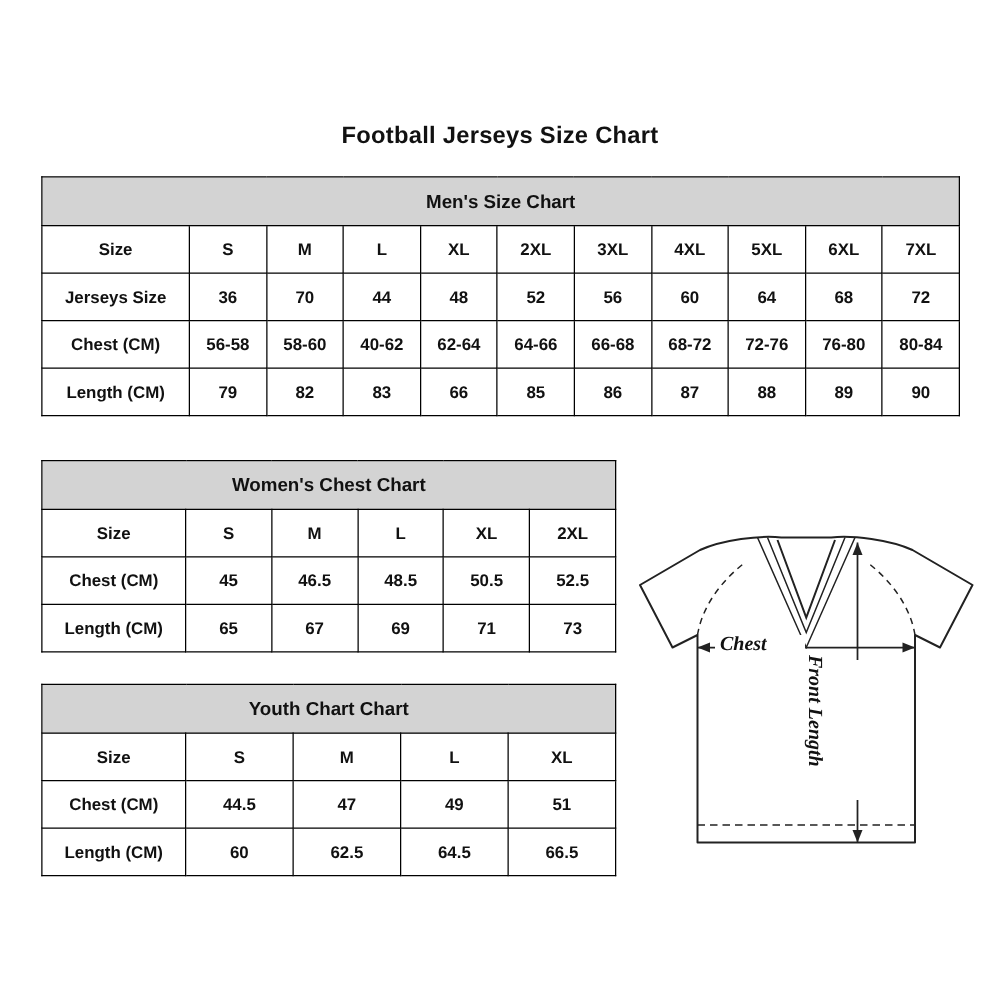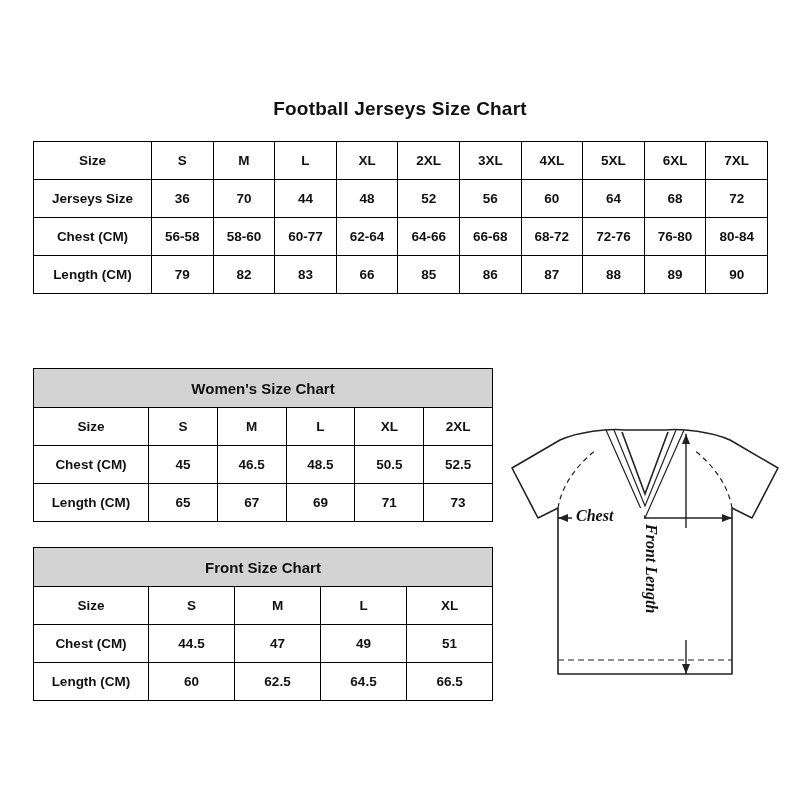--- a/index.html
+++ b/index.html
@@ -137,20 +137,23 @@
           <col class="data">
           <col class="data">
           <col class="data">
         <col class="data">
           <col class="data">
           <col class="data">
           <col class="data">
           <col class="data">
       </colgroup>
       <tbody>
+        <tr>
+          <td class="section-head" colspan="11">Men's Size Chart</td>
+        </tr>
         <tr>
           <td class="rowlabel">Size</td>
           <td>S</td>
           <td>M</td>
           <td>L</td>
           <td>XL</td>
           <td>2XL</td>
           <td>3XL</td>
           <td>4XL</td>
           <td>5XL</td>
@@ -167,21 +170,21 @@
           <td>56</td>
           <td>60</td>
           <td>64</td>
           <td>68</td>
           <td>72</td>
         </tr>
         <tr>
           <td class="rowlabel">Chest (CM)</td>
           <td>56-58</td>
           <td>58-60</td>
-          <td>60-77</td>
+          <td>40-62</td>
           <td>62-64</td>
           <td>64-66</td>
           <td>66-68</td>
           <td>68-72</td>
           <td>72-76</td>
           <td>76-80</td>
           <td>80-84</td>
         </tr>
         <tr>
           <td class="rowlabel">Length (CM)</td>
@@ -205,21 +208,21 @@
       <colgroup>
         <col class="label">
           <col class="data">
           <col class="data">
           <col class="data">
           <col class="data">
           <col class="data">
       </colgroup>
       <tbody>
         <tr>
-          <td class="section-head" colspan="6">Women's Size Chart</td>
+          <td class="section-head" colspan="6">Women's Chest Chart</td>
         </tr>
         <tr>
           <td class="rowlabel">Size</td>
           <td>S</td>
           <td>M</td>
           <td>L</td>
           <td>XL</td>
           <td>2XL</td>
         </tr>
         <tr>
@@ -246,21 +249,21 @@
     <table class="size-table">
       <colgroup>
         <col class="label">
           <col class="data">
           <col class="data">
           <col class="data">
           <col class="data">
       </colgroup>
       <tbody>
         <tr>
-          <td class="section-head" colspan="5">Front Size Chart</td>
+          <td class="section-head" colspan="5">Youth Chart Chart</td>
         </tr>
         <tr>
           <td class="rowlabel">Size</td>
           <td>S</td>
           <td>M</td>
           <td>L</td>
           <td>XL</td>
         </tr>
         <tr>
           <td class="rowlabel">Chest (CM)</td>

